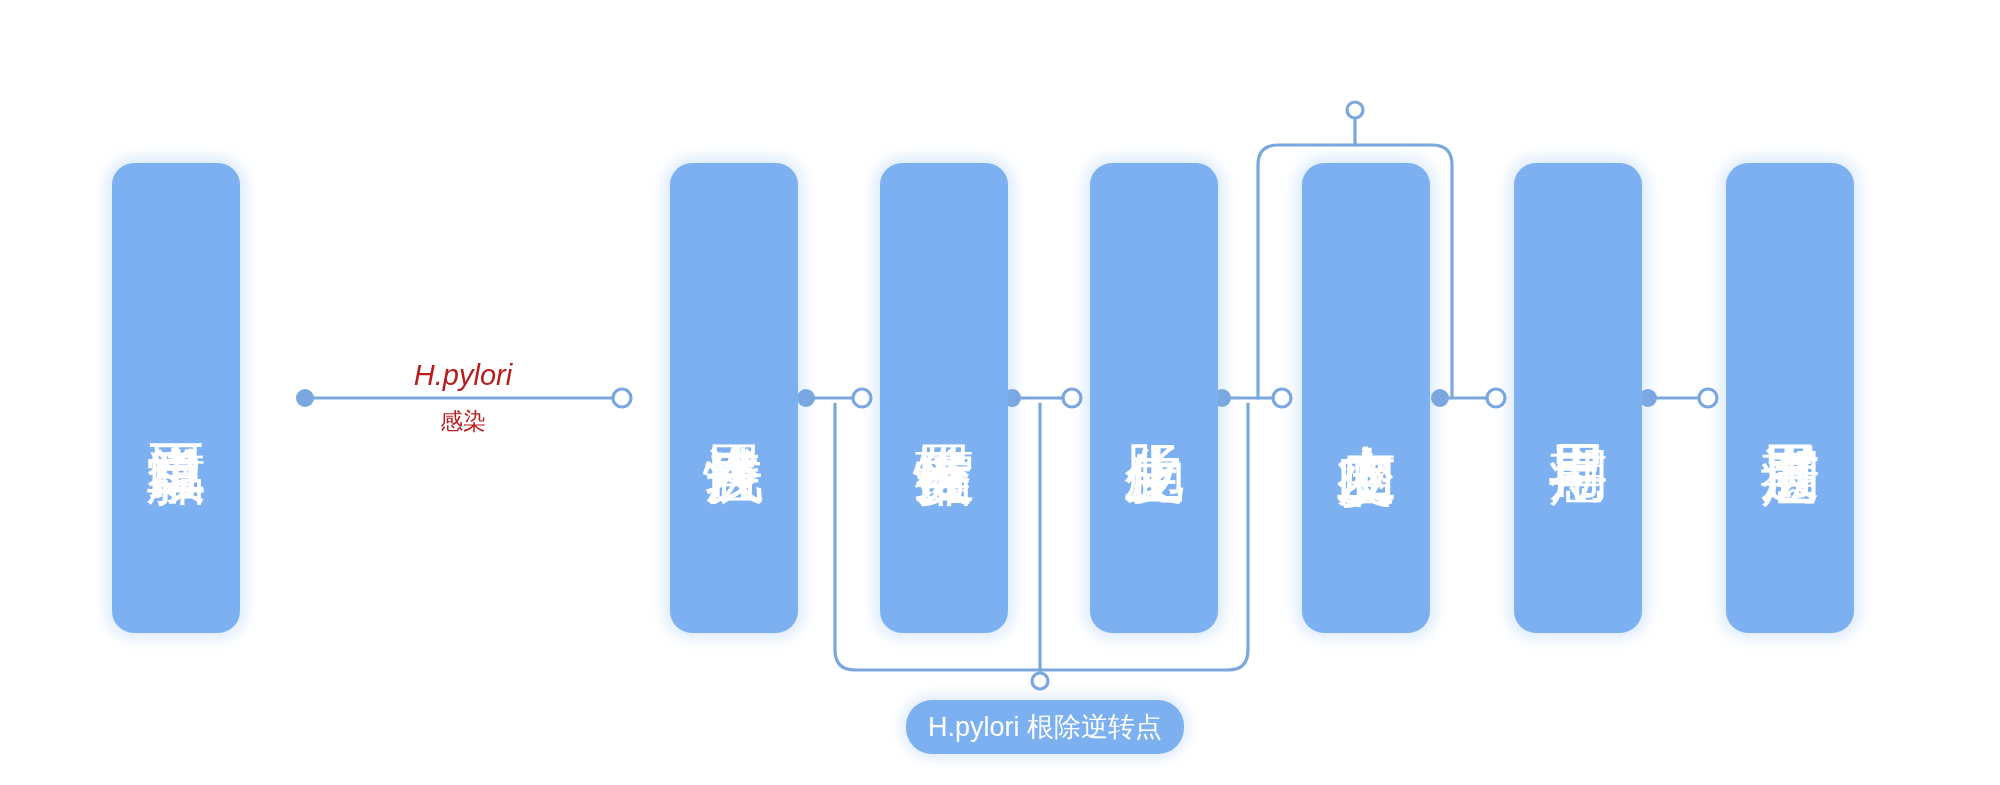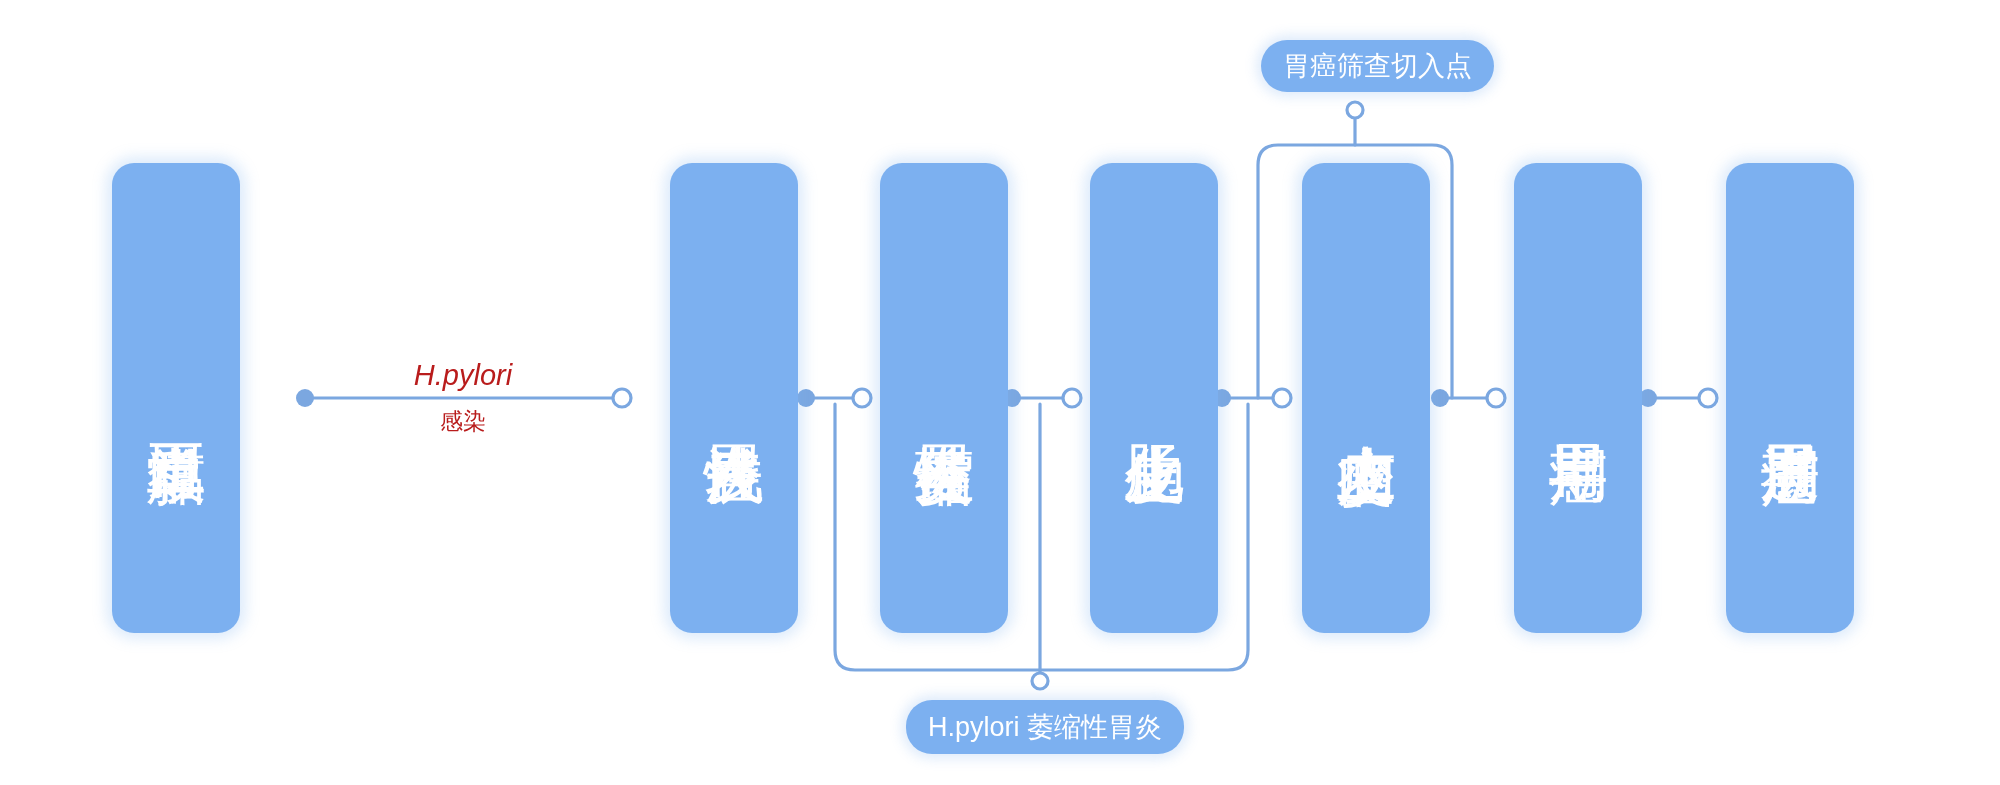--- a/index.html
+++ b/index.html
@@ -156,17 +156,16 @@
     <span class="node-label">早期胃癌</span>
   </div>
 
   <div class="node" style="left:1726px; top:163px; width:128px; height:470px;">
     <span class="node-label">进展期胃癌</span>
   </div>
 
   <div class="edge-label top" style="left:363px; top:358px; width:200px;">H.pylori</div>
   <div class="edge-label bottom" style="left:363px; top:408px; width:200px;">感染</div>
 
-  <div class="badge" style="left:1261px; top:40px; height:52px;">胃癌筛查切入点</div>
 
-  <div class="badge" style="left:906px; top:700px; height:54px;">H.pylori 萎缩性胃炎</div>
+  <div class="badge" style="left:906px; top:700px; height:54px;">H.pylori 根除逆转点</div>
 
 </div>
 
 </body></html>

